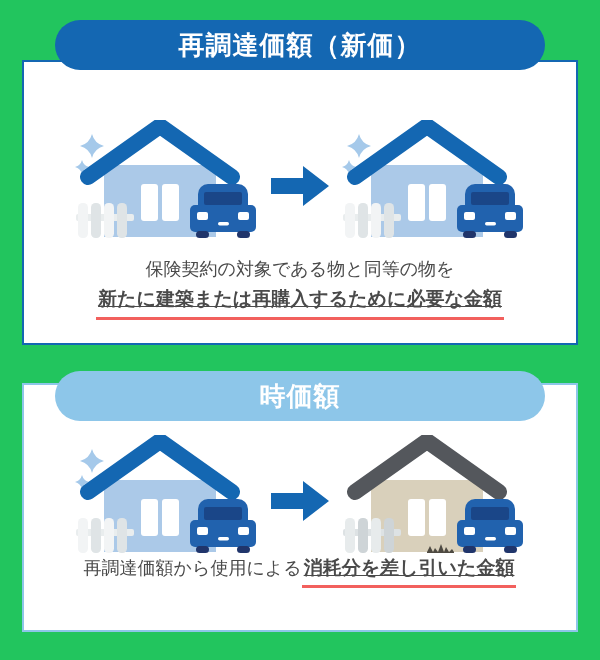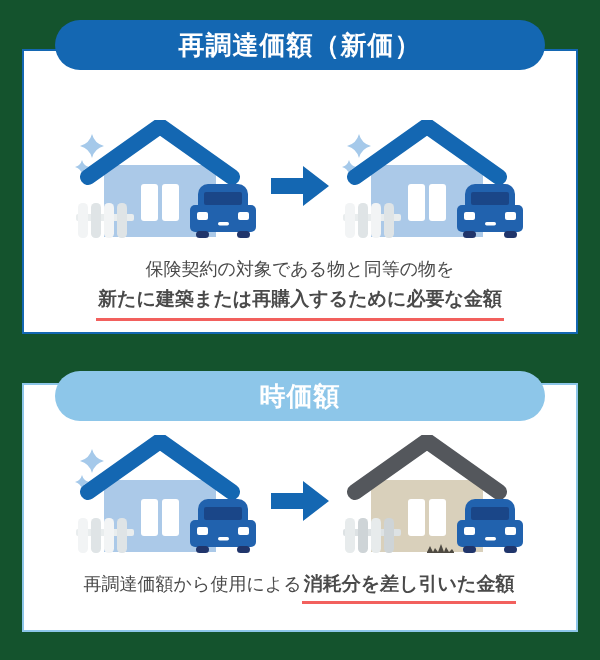--- a/index.html
+++ b/index.html
@@ -11,59 +11,60 @@
     --car-glass: #1a4688;
     --car-wheel: #20356b;
     --old-body: #d9d0bb;
     --old-roof: #54575c;
     --weeds: #4e4a42;
     --text-grey: #4a4a4a;
     --red: #f2605d;
   }
   html,body{margin:0;padding:0;background:#fff;}
   body{font-family:"Liberation Sans","DejaVu Sans",sans-serif;}
-  .canvas{position:relative;width:600px;height:660px;background:#14532d;overflow:hidden;}
+  .canvas{position:relative;width:600px;height:660px;background:#22c55e;overflow:hidden;}
 
   .pill{
     position:absolute;left:55px;width:490px;height:50px;border-radius:26px;
     display:flex;align-items:center;justify-content:center;z-index:2;
   }
   .pill-dark{background:var(--blue);}
   .pill-light{background:var(--light-blue);}
   .pill span{
     color:#fff;font-size:26px;font-weight:700;letter-spacing:1px;line-height:1;
   }
 
   .box{
     position:absolute;left:22px;width:556px;background:#fff;z-index:1;
     box-sizing:border-box;display:flex;flex-direction:column;align-items:center;
   }
   .box-dark{border:2.5px solid var(--blue);}
   .box-light{border:2.5px solid var(--light-blue);}
 
   #pill1{top:20px;}
-  #box1{top:49px;height:285px;justify-content:center;}
+  #box1{top:60px;height:285px;}
   #pill2{top:357px;margin-top:14px;}
   #box2{top:383px;height:249px;}
 
   .illustration{
     display:flex;align-items:flex-end;justify-content:center;gap:8px;
   }
   #box1 .illustration{margin-top:58px;}
   #box2 .illustration{margin-top:50px;}
   .arrow-wrap{margin:0 4px 30px 4px;}
 
   .caption{ text-align:center;color:var(--text-grey);}
   #box1 .caption{margin-top:16px;font-size:18px;line-height:1.55;}
   #box1 .caption .line2{font-weight:700;font-size:19px;}
-  #box2 .caption{margin-top:16px;font-size:18px;}
+  #box2 .caption{font-size:18px;}
   .red-underline{
     border-bottom:3px solid var(--red);
     padding:0 2px 4px 2px;
     display:inline-block;
+    text-decoration:underline;
   }
   #box2 .caption .highlight{font-weight:700;font-size:19px;}
 </style>
 </head>
 <body>
 
 <div class="canvas">
 
   <div class="pill pill-dark" id="pill1">
     <span>再調達価額（新価）</span>

